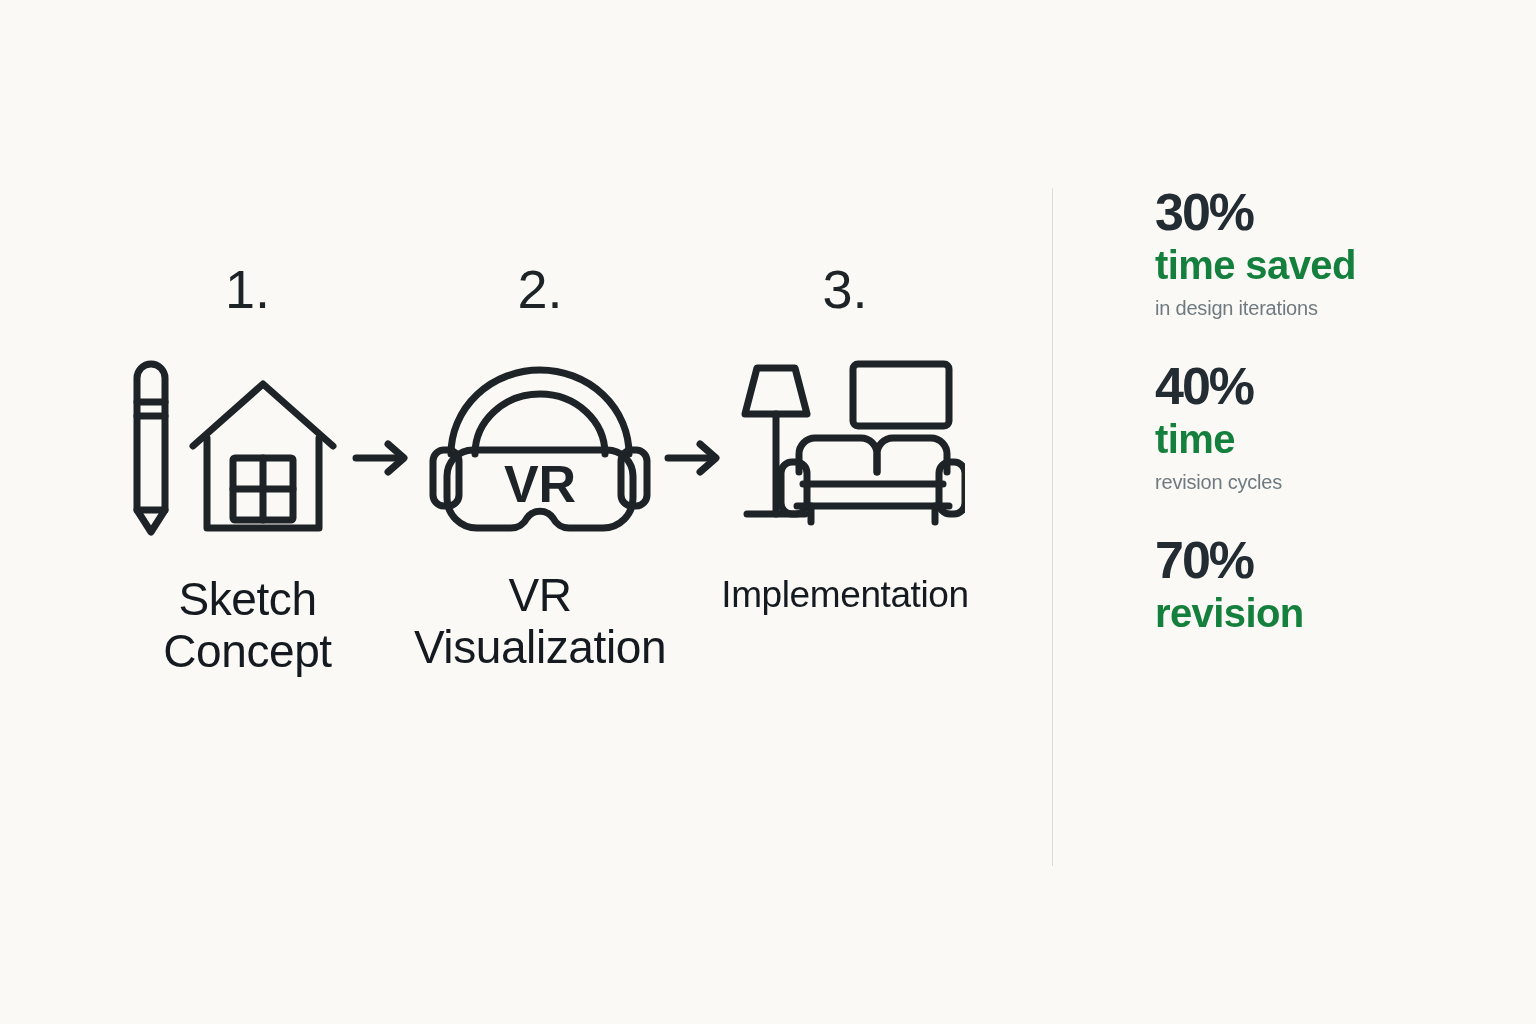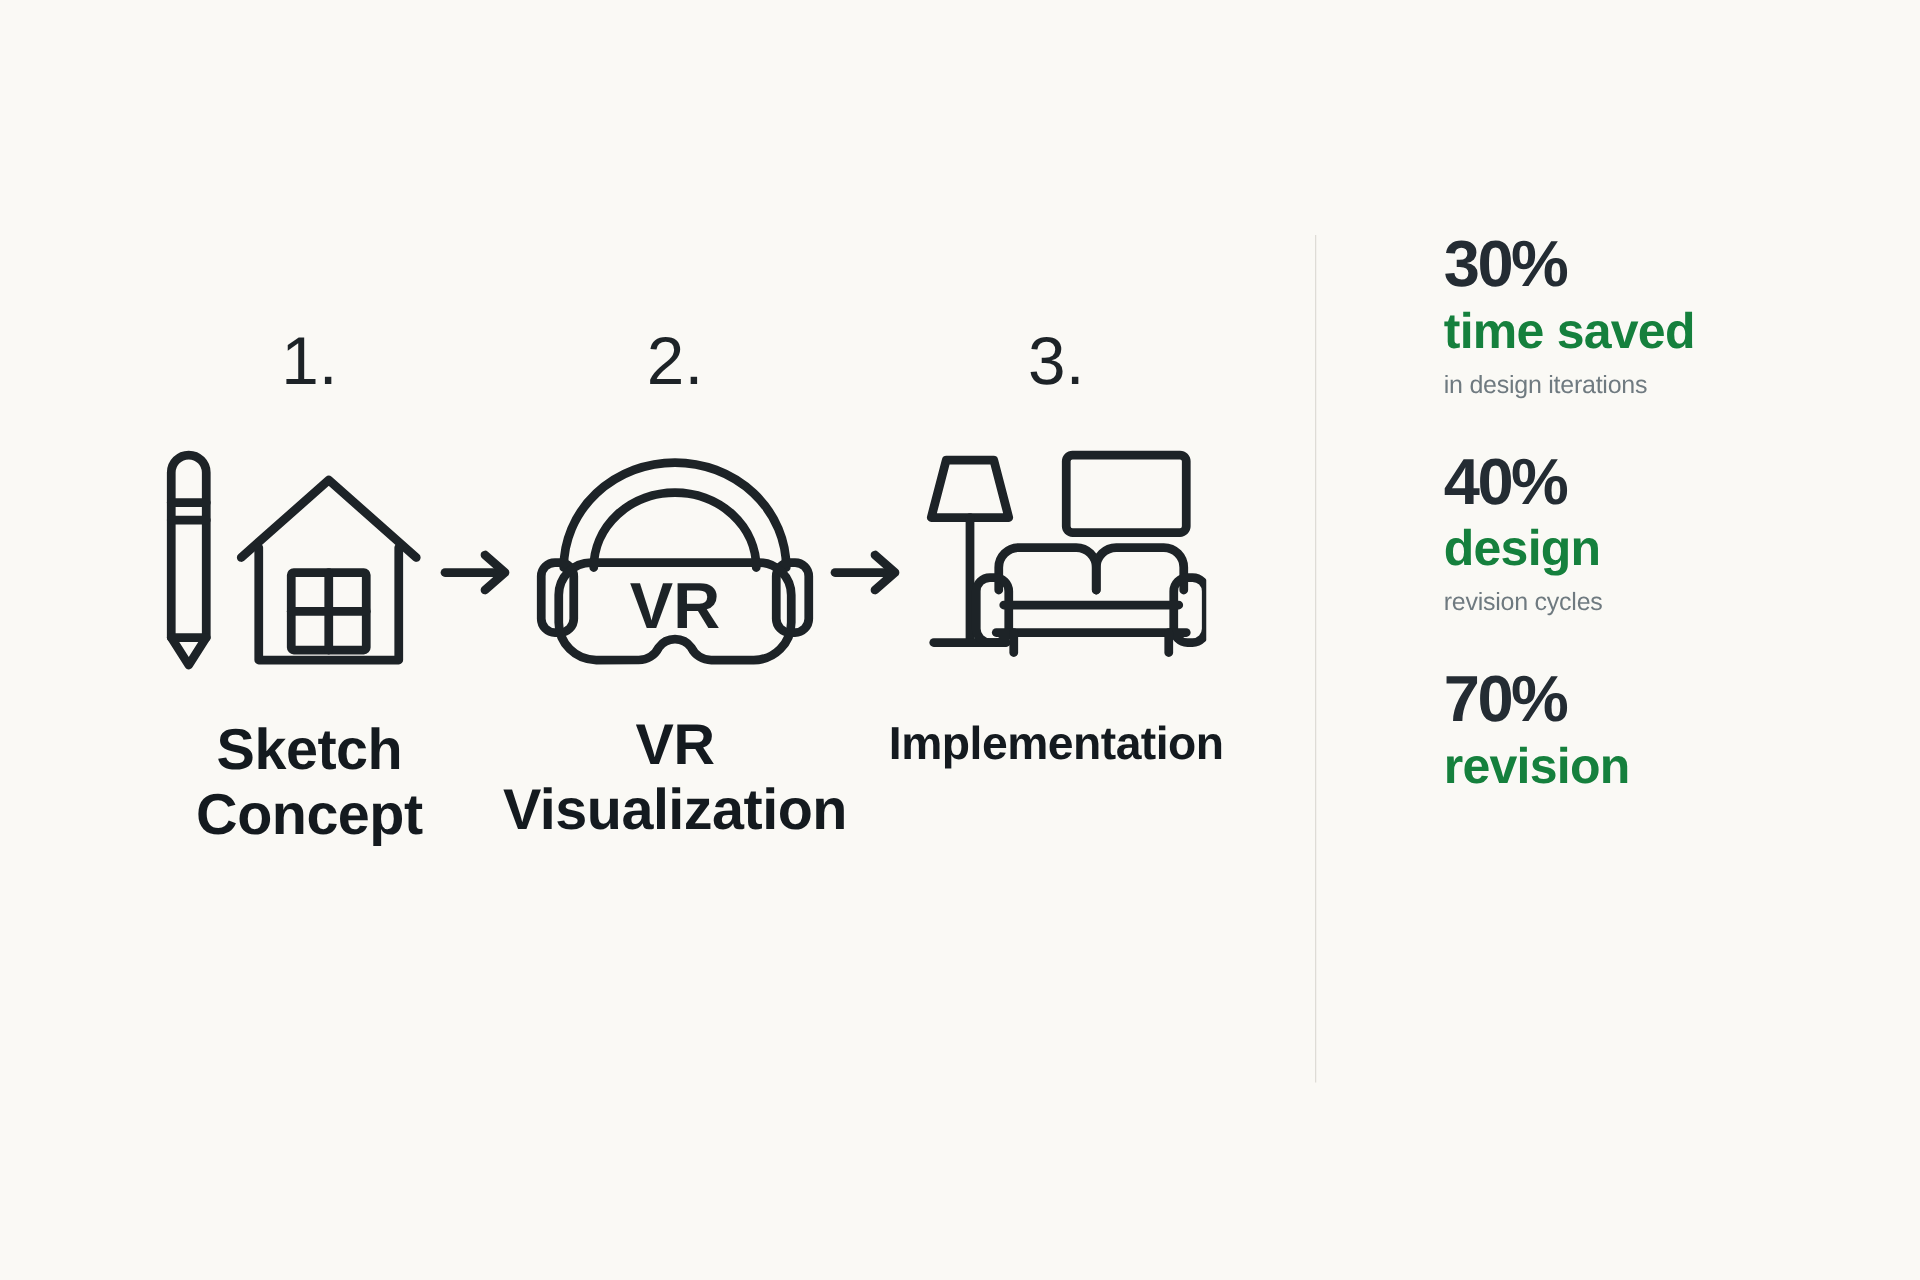--- a/index.html
+++ b/index.html
@@ -44,21 +44,21 @@
     letter-spacing: 0px;
   }
 
   .step-icon {
     display: flex;
     align-items: flex-end;
     justify-content: center;
   }
 
   .step-label {
-    font-weight: 700;
+    font-weight: 400;
     color: #141a1f;
     line-height: 1.12;
     letter-spacing: -0.4px;
   }
 
   
   #step-1 { left: 110px; top: 262px; width: 275px; }
   #step-1 .step-num { margin-bottom: 34px; }
   #step-1 .step-label { font-size: 46px; margin-top: 34px; }
 
@@ -248,21 +248,21 @@
   <div class="stats">
 
     <div class="stat">
       <div class="stat-value">30%</div>
       <div class="stat-label">time saved</div>
       <div class="stat-sub">in design iterations</div>
     </div>
 
     <div class="stat">
       <div class="stat-value">40%</div>
-      <div class="stat-label">design</div>
+      <div class="stat-label">time</div>
       <div class="stat-sub">revision cycles</div>
     </div>
 
     <div class="stat">
       <div class="stat-value">70%</div>
       <div class="stat-label">revision</div>
     </div>
 
   </div>
 

